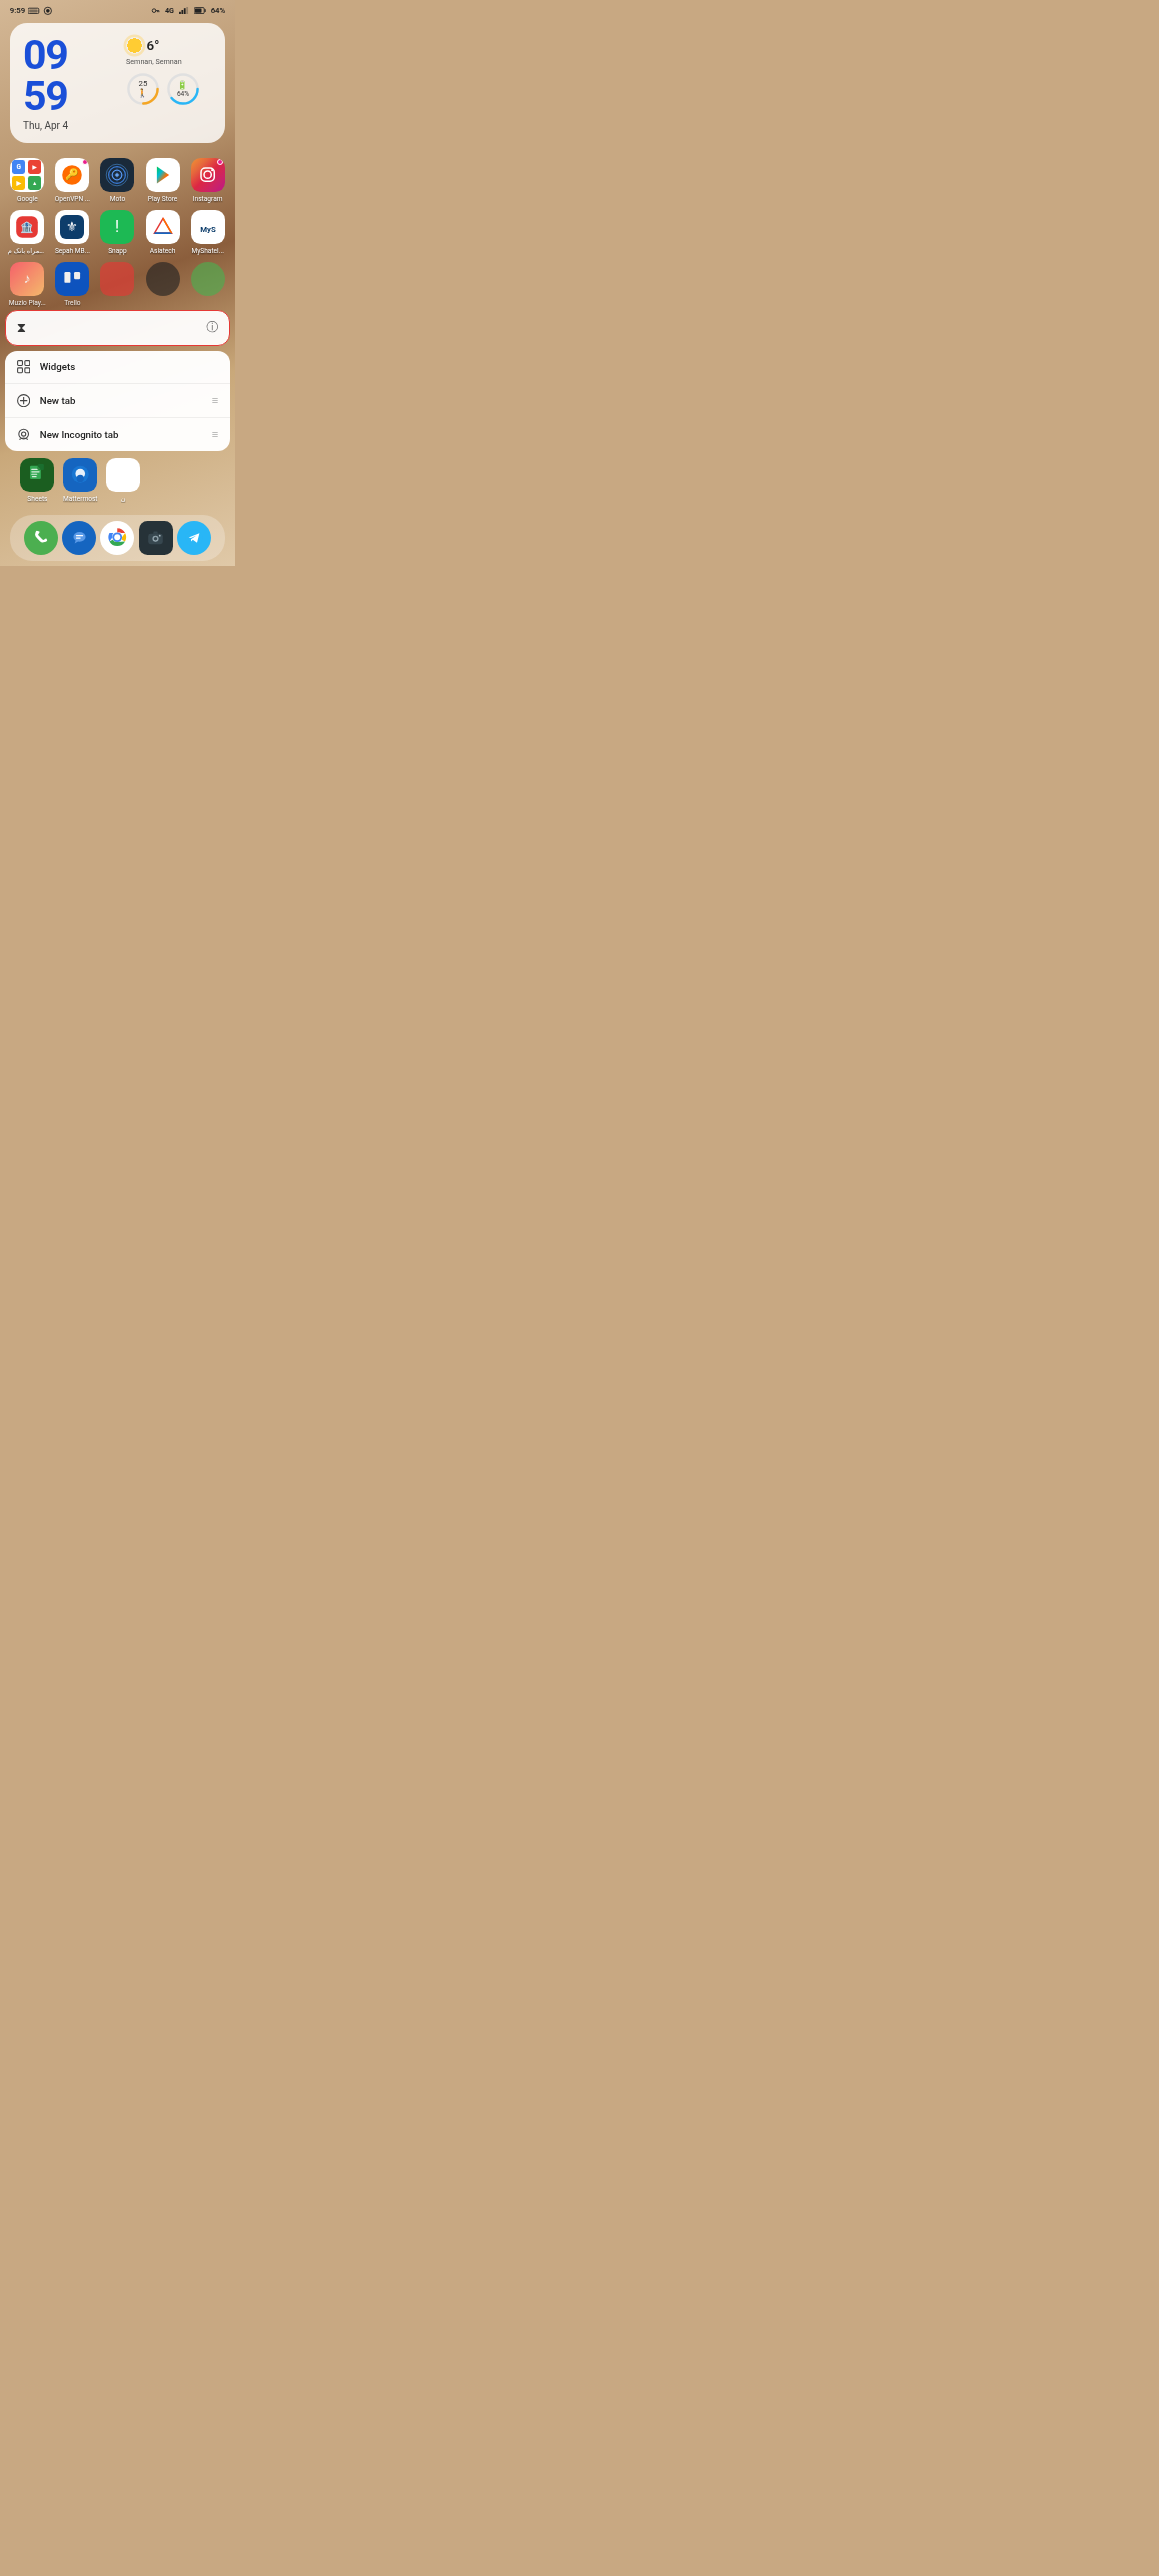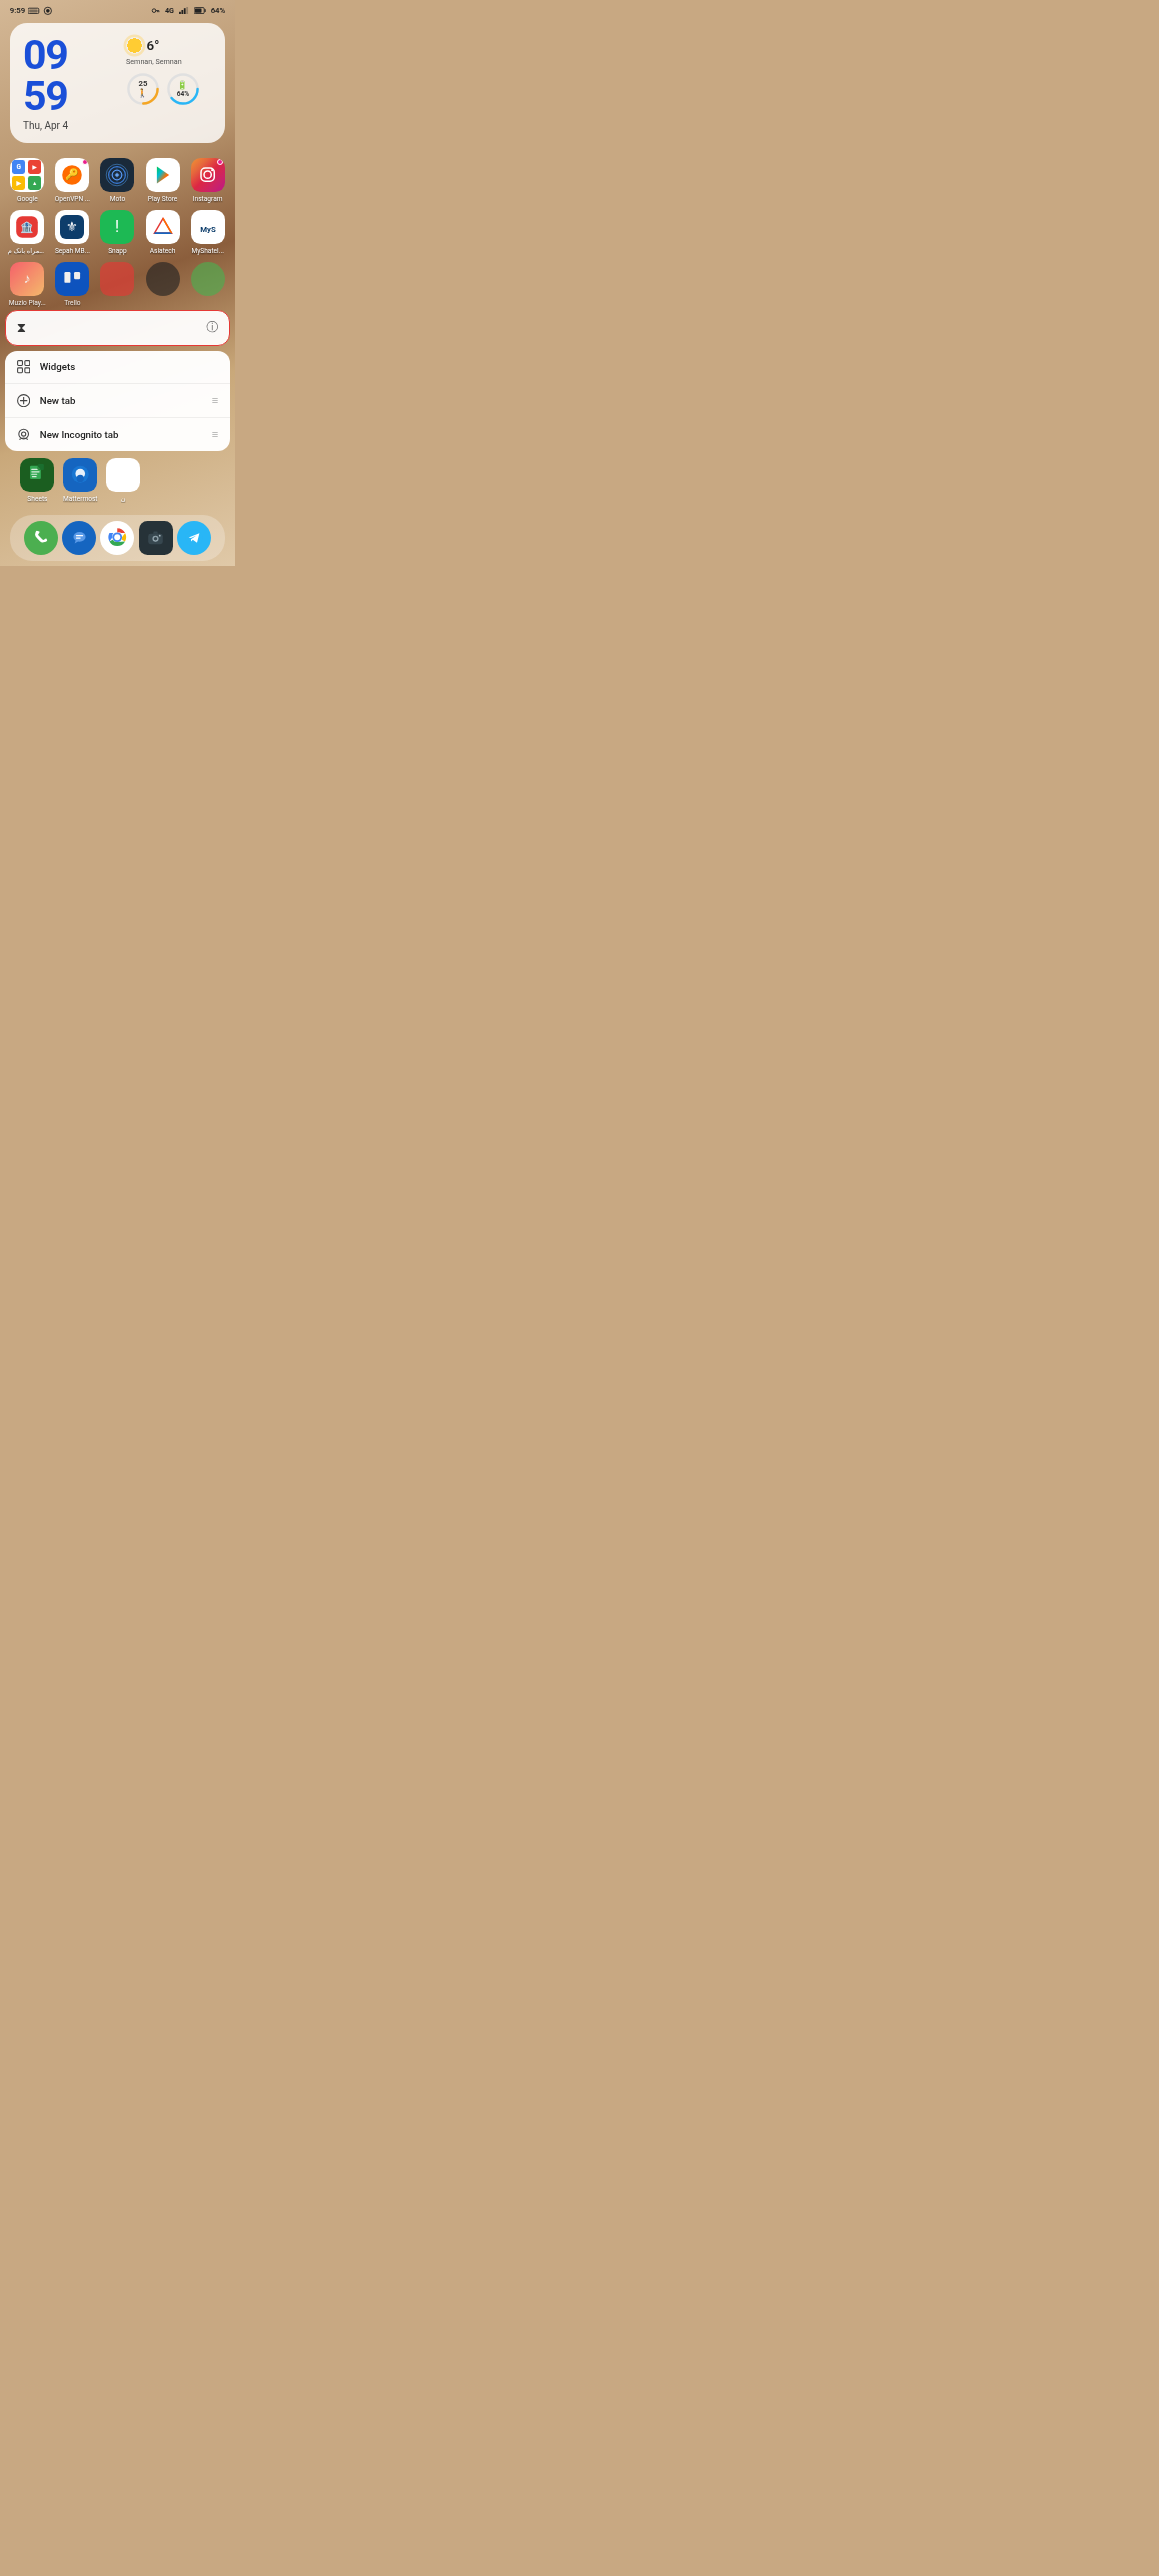--- a/index.html
+++ b/index.html
@@ -95,21 +95,21 @@
       display: flex;
       align-items: center;
       justify-content: center;
       flex-direction: column;
     }
     .circle-svg {
       position: absolute;
       top: 0; left: 0;
       width: 100%; height: 100%;
     }
-    .circle-value { font-size: 7.8px; font-weight: 700; color: #333; z-index: 1; }
+    .circle-value { font-size: 7.8px; font-weight: 400; color: #333; z-index: 1; }
 
     
     .app-grid {
       position: relative;
       z-index: 10;
       display: grid;
       grid-template-columns: repeat(5, 1fr);
       gap: 0;
       padding: 4.8px 4.8px;
       row-gap: 9.7px;

